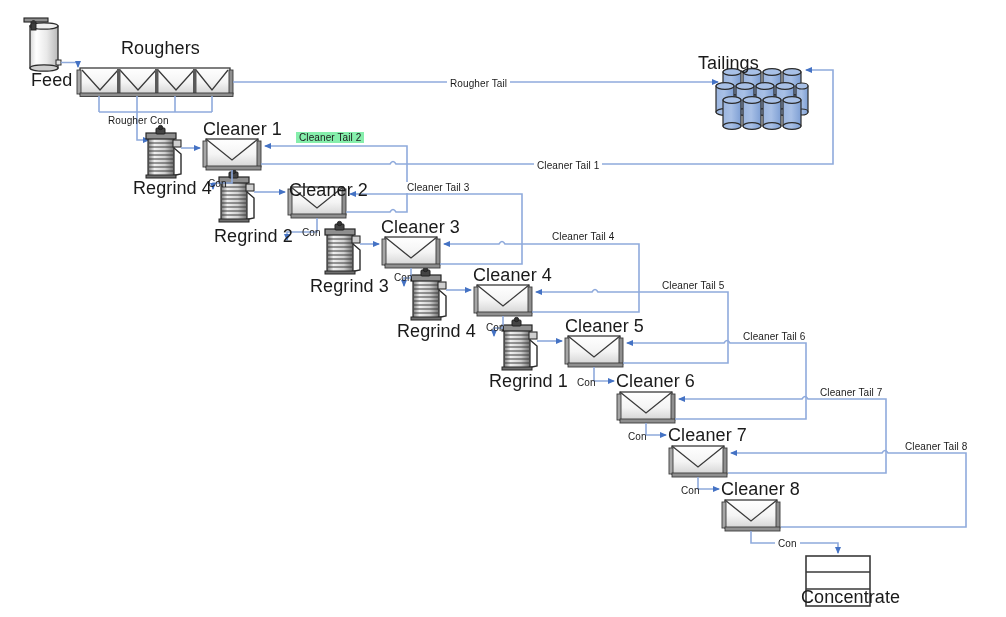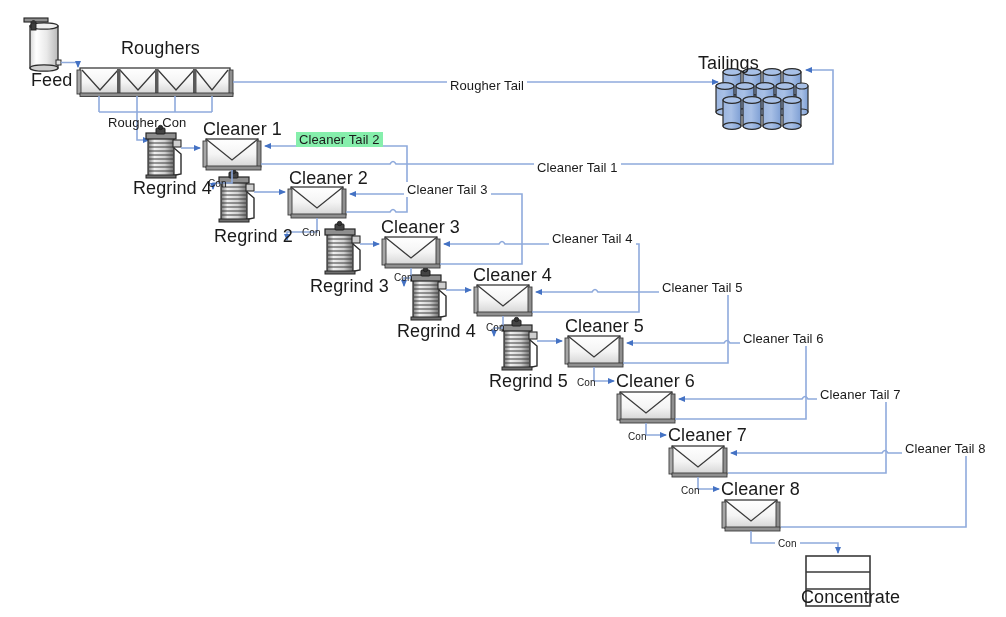--- a/index.html
+++ b/index.html
@@ -2,21 +2,21 @@
 <html><head>
 <meta charset="utf-8">
 <style>
   html,body{margin:0;padding:0;background:#ffffff;}
   body{width:1006px;height:617px;overflow:hidden;font-family:"Liberation Sans",sans-serif;}
   #stage{position:relative;width:1006px;height:617px;background:#fff;}
   svg#flow{position:absolute;left:0;top:0;width:1006px;height:617px;}
 
   .lbl{position:absolute;color:#1a1a1a;white-space:nowrap;font-family:"Liberation Sans",sans-serif;}
   .lbl-unit{font-size:18px;letter-spacing:.1px;}
-  .lbl-stream{font-size:13px;letter-spacing:.1px;}
+  .lbl-stream{font-size:10px;letter-spacing:.1px;}
   .lbl-con{font-size:10px;letter-spacing:.1px;}
 </style>
 </head>
 <body>
 
 <div id="stage">
 
   <svg id="flow" viewBox="0 0 1006 617">
     <defs>
       <marker id="ar" markerWidth="7" markerHeight="7" refX="6" refY="3" orient="auto" markerUnits="userSpaceOnUse">
@@ -241,24 +241,24 @@
 
   <div class="lbl lbl-unit" style="left:31px;top:70px;">Feed</div>
   <div class="lbl lbl-unit" style="left:121px;top:38px;">Roughers</div>
   <div class="lbl lbl-unit" style="left:698px;top:53px;">Tailings</div>
   <div class="lbl lbl-unit" style="left:801px;top:587px;">Concentrate</div>
 
   <div class="lbl lbl-unit" style="left:133px;top:178px;">Regrind 4</div>
   <div class="lbl lbl-unit" style="left:214px;top:226px;">Regrind 2</div>
   <div class="lbl lbl-unit" style="left:310px;top:276px;">Regrind 3</div>
   <div class="lbl lbl-unit" style="left:397px;top:321px;">Regrind 4</div>
-  <div class="lbl lbl-unit" style="left:489px;top:371px;">Regrind 5</div>
+  <div class="lbl lbl-unit" style="left:489px;top:371px;">Regrind 1</div>
 
   <div class="lbl lbl-unit" style="left:203px;top:119px;">Cleaner 1</div>
-  <div class="lbl lbl-unit" style="left:289px;top:168px;">Cleaner 2</div>
+  <div class="lbl lbl-unit" style="left:289px;top:180px;">Cleaner 2</div>
   <div class="lbl lbl-unit" style="left:381px;top:217px;">Cleaner 3</div>
   <div class="lbl lbl-unit" style="left:473px;top:265px;">Cleaner 4</div>
   <div class="lbl lbl-unit" style="left:565px;top:316px;">Cleaner 5</div>
   <div class="lbl lbl-unit" style="left:616px;top:371px;">Cleaner 6</div>
   <div class="lbl lbl-unit" style="left:668px;top:425px;">Cleaner 7</div>
   <div class="lbl lbl-unit" style="left:721px;top:479px;">Cleaner 8</div>
 
   <div class="lbl lbl-stream" style="left:108px;top:115px;">Rougher Con</div>
   <div class="lbl lbl-stream" style="left:447px;top:78px;background:#fff;padding:0 3px;">Rougher Tail</div>
 

